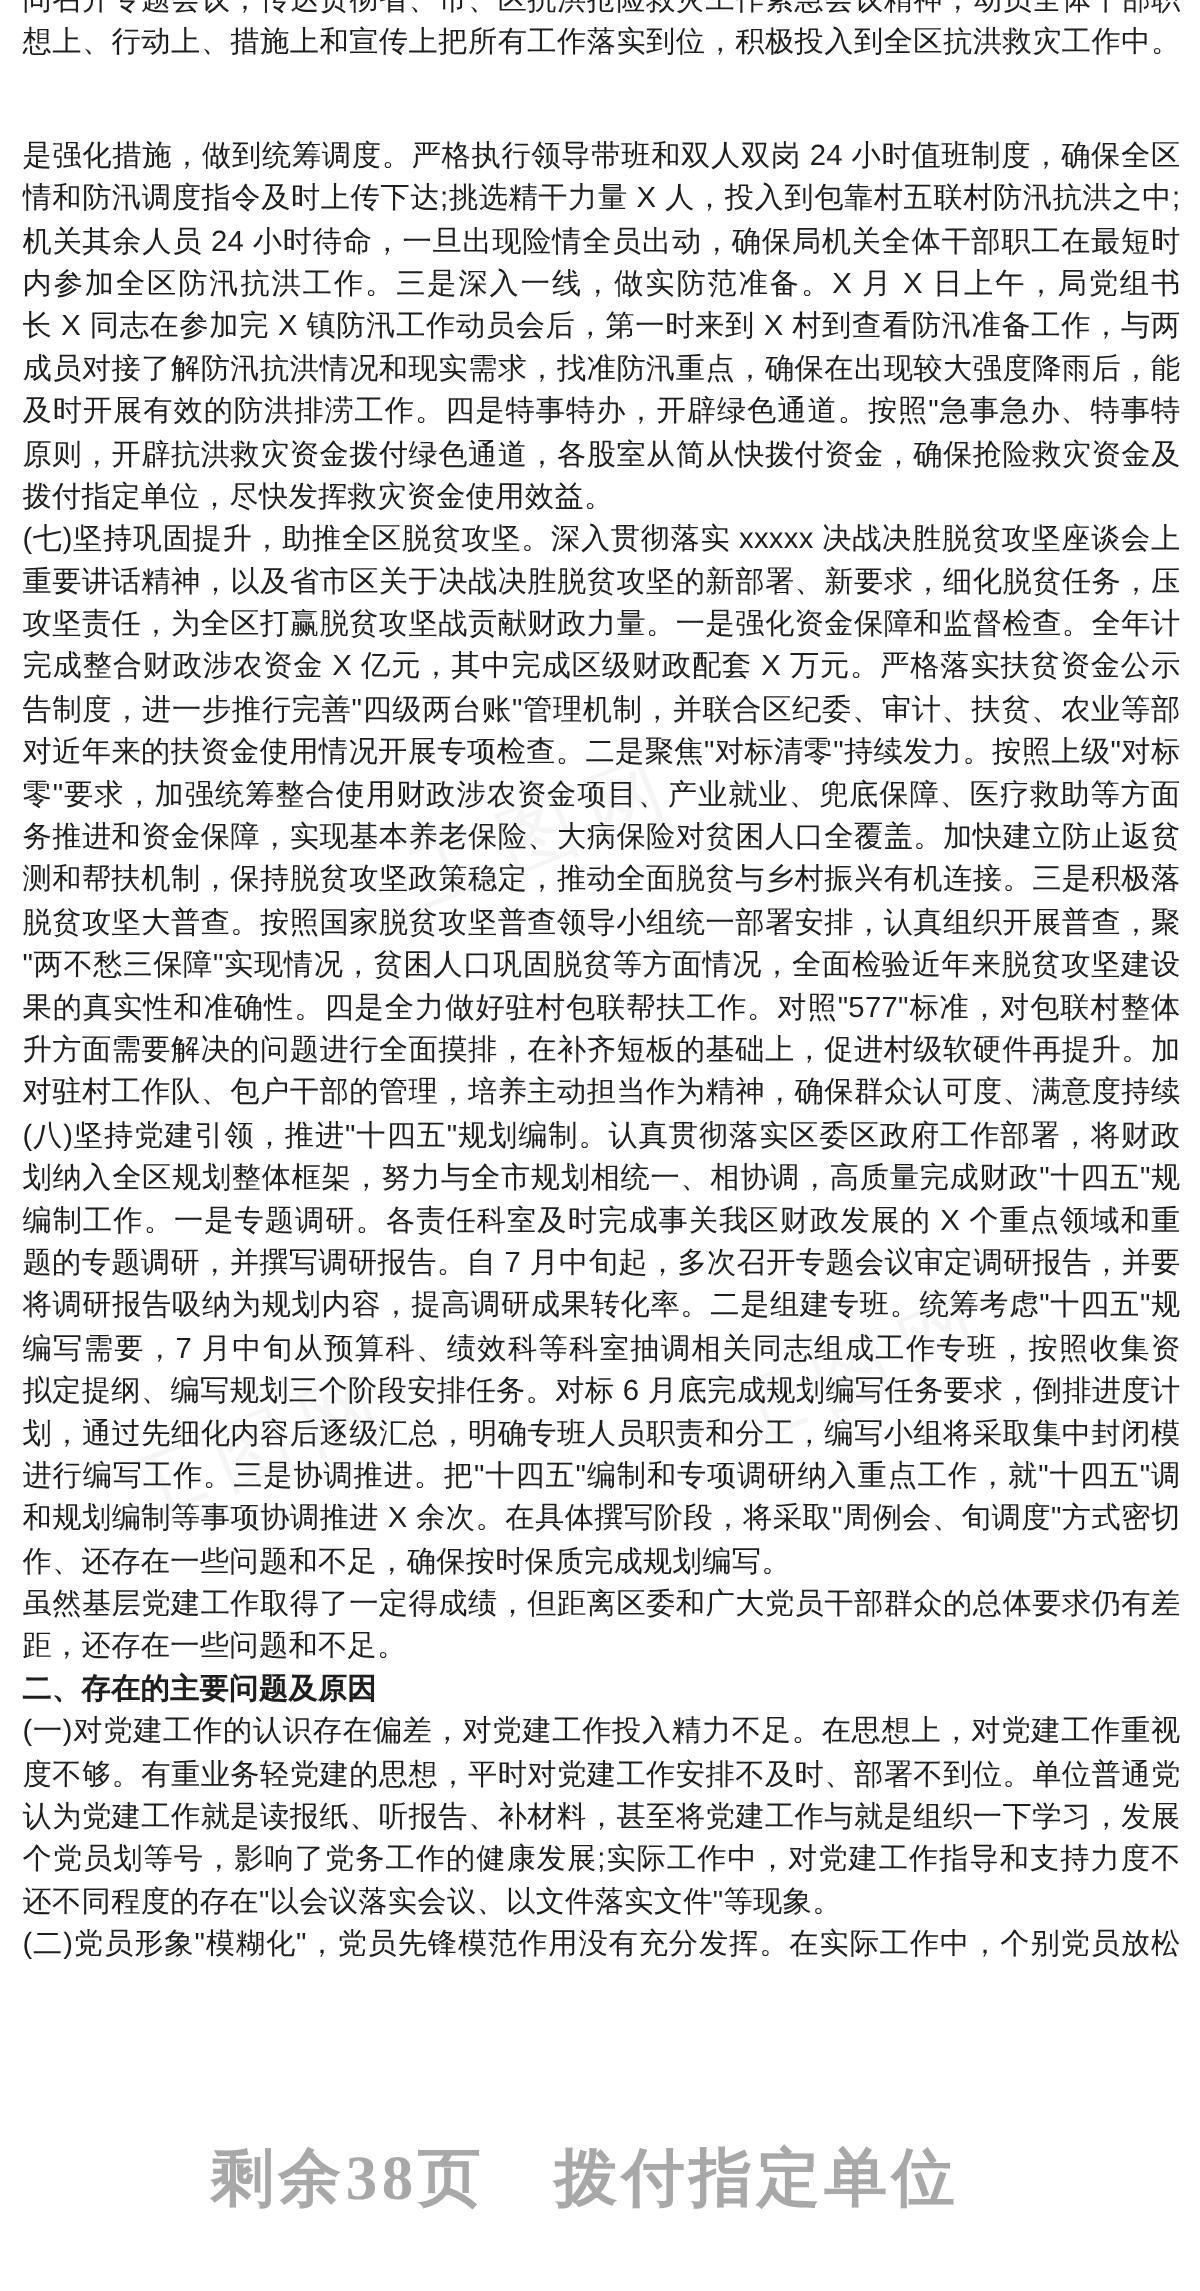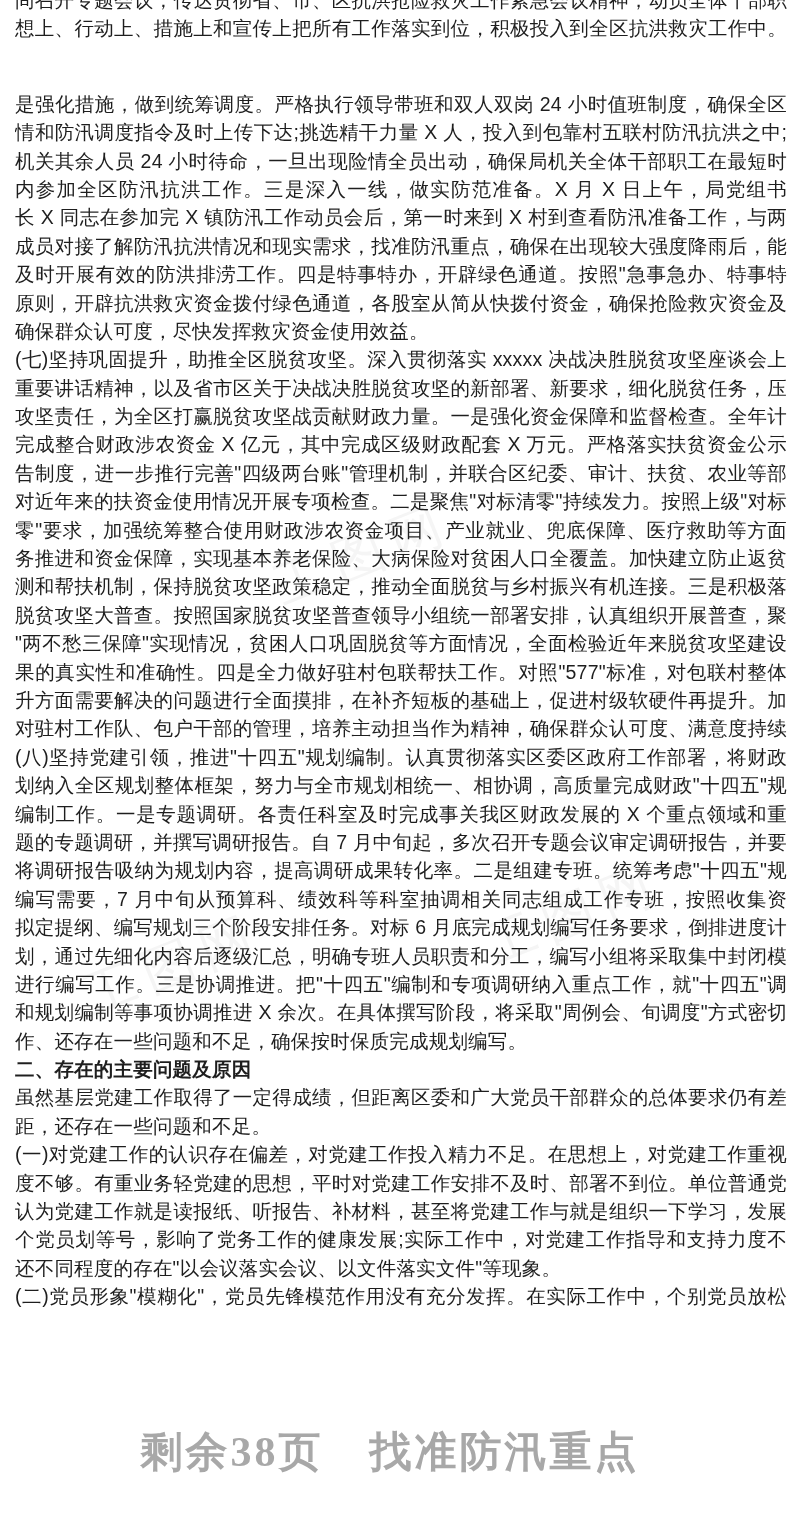--- a/index.html
+++ b/index.html
@@ -70,21 +70,21 @@
       </div>
       <div class="para">
         <div class="line">是强化措施，做到统筹调度。严格执行领导带班和双人双岗 24 小时值班制度，确保全区汛</div>
         <div class="line">情和防汛调度指令及时上传下达;挑选精干力量 X 人，投入到包靠村五联村防汛抗洪之中;局</div>
         <div class="line">机关其余人员 24 小时待命，一旦出现险情全员出动，确保局机关全体干部职工在最短时间</div>
         <div class="line">内参加全区防汛抗洪工作。三是深入一线，做实防范准备。X 月 X 日上午，局党组书记、局</div>
         <div class="line">长 X 同志在参加完 X 镇防汛工作动员会后，第一时来到 X 村到查看防汛准备工作，与两委</div>
         <div class="line">成员对接了解防汛抗洪情况和现实需求，找准防汛重点，确保在出现较大强度降雨后，能够</div>
         <div class="line">及时开展有效的防洪排涝工作。四是特事特办，开辟绿色通道。按照"急事急办、特事特办"</div>
         <div class="line">原则，开辟抗洪救灾资金拨付绿色通道，各股室从简从快拨付资金，确保抢险救灾资金及时</div>
-        <div class="line last">确保群众认可度，尽快发挥救灾资金使用效益。</div>
+        <div class="line last">拨付指定单位，尽快发挥救灾资金使用效益。</div>
       </div>
       <div class="para">
         <div class="line">(七)坚持巩固提升，助推全区脱贫攻坚。深入贯彻落实 xxxxx 决战决胜脱贫攻坚座谈会上的</div>
         <div class="line">重要讲话精神，以及省市区关于决战决胜脱贫攻坚的新部署、新要求，细化脱贫任务，压实</div>
         <div class="line">攻坚责任，为全区打赢脱贫攻坚战贡献财政力量。一是强化资金保障和监督检查。全年计划</div>
         <div class="line">完成整合财政涉农资金 X 亿元，其中完成区级财政配套 X 万元。严格落实扶贫资金公示公</div>
         <div class="line">告制度，进一步推行完善"四级两台账"管理机制，并联合区纪委、审计、扶贫、农业等部门</div>
         <div class="line">对近年来的扶资金使用情况开展专项检查。二是聚焦"对标清零"持续发力。按照上级"对标清</div>
         <div class="line">零"要求，加强统筹整合使用财政涉农资金项目、产业就业、兜底保障、医疗救助等方面任</div>
         <div class="line">务推进和资金保障，实现基本养老保险、大病保险对贫困人口全覆盖。加快建立防止返贫监</div>
@@ -101,26 +101,26 @@
         <div class="line">编制工作。一是专题调研。各责任科室及时完成事关我区财政发展的 X 个重点领域和重大问</div>
         <div class="line">题的专题调研，并撰写调研报告。自 7 月中旬起，多次召开专题会议审定调研报告，并要求</div>
         <div class="line">将调研报告吸纳为规划内容，提高调研成果转化率。二是组建专班。统筹考虑"十四五"规划</div>
         <div class="line">编写需要，7 月中旬从预算科、绩效科等科室抽调相关同志组成工作专班，按照收集资料、</div>
         <div class="line">拟定提纲、编写规划三个阶段安排任务。对标 6 月底完成规划编写任务要求，倒排进度计</div>
         <div class="line">划，通过先细化内容后逐级汇总，明确专班人员职责和分工，编写小组将采取集中封闭模式</div>
         <div class="line">进行编写工作。三是协调推进。把"十四五"编制和专项调研纳入重点工作，就"十四五"调研</div>
         <div class="line">和规划编制等事项协调推进 X 余次。在具体撰写阶段，将采取"周例会、旬调度"方式密切协</div>
         <div class="line last">作、还存在一些问题和不足，确保按时保质完成规划编写。</div>
       </div>
-      <div class="para bold">
-        <div class="line last">二、存在的主要问题及原因</div>
-      </div>
       <div class="para">
         <div class="line">虽然基层党建工作取得了一定得成绩，但距离区委和广大党员干部群众的总体要求仍有差</div>
         <div class="line last">距，还存在一些问题和不足。</div>
+      </div>
+      <div class="para bold">
+        <div class="line last">二、存在的主要问题及原因</div>
       </div>
       <div class="para">
         <div class="line">(一)对党建工作的认识存在偏差，对党建工作投入精力不足。在思想上，对党建工作重视程</div>
         <div class="line">度不够。有重业务轻党建的思想，平时对党建工作安排不及时、部署不到位。单位普通党员</div>
         <div class="line">认为党建工作就是读报纸、听报告、补材料，甚至将党建工作与就是组织一下学习，发展几</div>
         <div class="line">个党员划等号，影响了党务工作的健康发展;实际工作中，对党建工作指导和支持力度不够。</div>
         <div class="line last">还不同程度的存在"以会议落实会议、以文件落实文件"等现象。</div>
       </div>
       <div class="para">
         <div class="line">(二)党员形象"模糊化"，党员先锋模范作用没有充分发挥。在实际工作中，个别党员放松了</div>
@@ -128,16 +128,16 @@
     </div>
 
   <div>
       <div class="watermark" style="left: 270px; top: 520px;">工图网</div>
       <div class="watermark" style="left: 80px; top: 930px;">工图网</div>
       <div class="watermark" style="left: 480px; top: 880px;">工图网</div>
     </div>
 
   <div class="footer">
     <span>剩余38页</span>
-    <span>找准防汛重点</span>
+    <span>拨付指定单位</span>
   </div>
 
 </div>
 
 </body></html>

